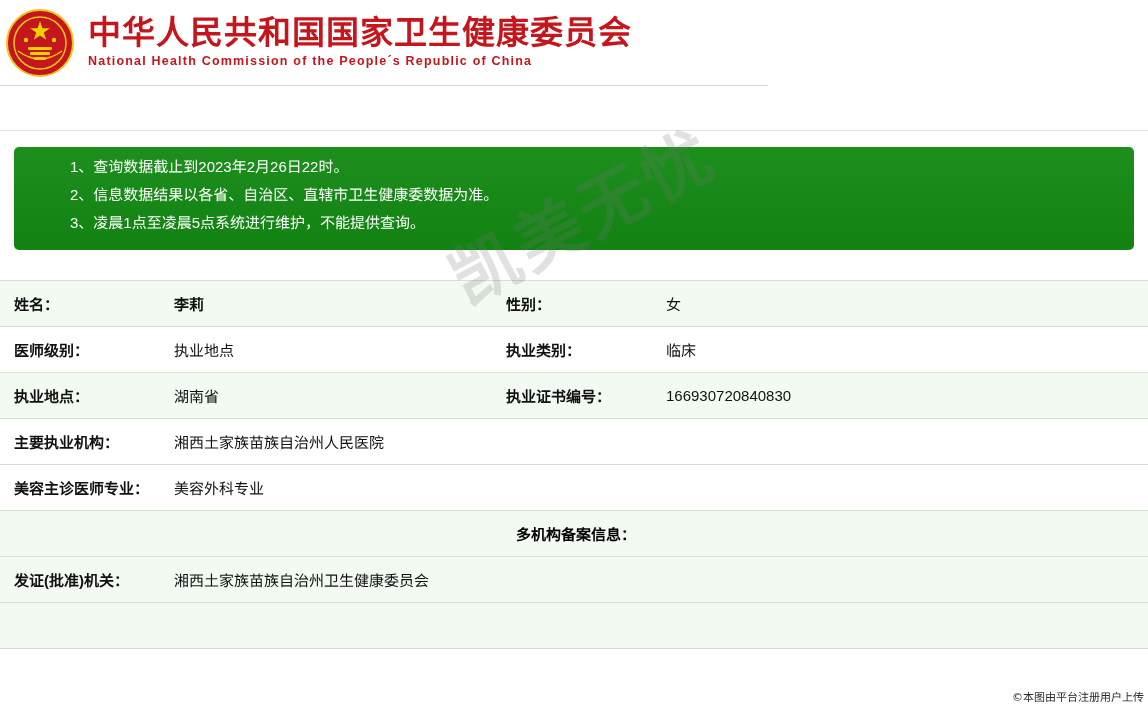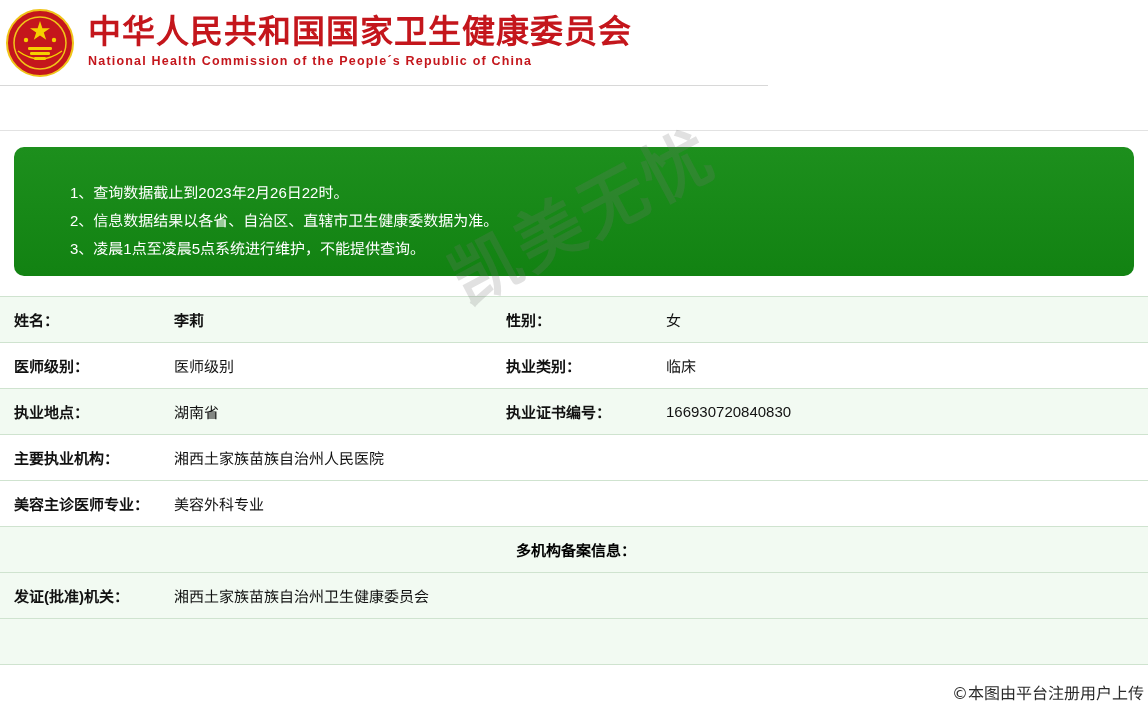--- a/index.html
+++ b/index.html
@@ -37,21 +37,21 @@
     position: relative;
   }
   .emblem svg { display: block; }
 
   .header-text {
     display: flex;
     flex-direction: column;
     justify-content: center;
   }
   .header-cn {
-    font-family: Liberation Serif, serif;
+    font-family: Liberation Sans, sans-serif;
     font-size: 33px;
     font-weight: bold;
     color: #c4161c;
     letter-spacing: 1px;
     line-height: 1.15;
     white-space: nowrap;
   }
   .header-en {
     font-family: "Liberation Sans", sans-serif;
     font-size: 12.5px;
@@ -71,34 +71,34 @@
 
   
   .notice-wrap {
     padding: 16px 14px 14px 14px;
     box-sizing: border-box;
   }
   .notice {
     background: #1a8a1a;
     background: linear-gradient(#1d8f1d, #128212);
     color: #ffffff;
-    border-radius: 10px;
-    padding: 32px 10px 14px 56px;
+    border-radius: 5px;
+    padding: 6px 10px 14px 56px;
     box-sizing: border-box;
     font-size: 15px;
     line-height: 1.85;
   }
   .notice div { white-space: nowrap; }
 
   
   table.info {
     width: 1148px;
     border-collapse: collapse;
     table-layout: fixed;
-    margin-top: 6px;
+    margin-top: 16px;
   }
   table.info td {
     border-top: 1px solid #cfe3cf;
     border-bottom: 1px solid #cfe3cf;
     height: 46px;
     padding: 0 10px 0 14px;
     box-sizing: border-box;
     vertical-align: middle;
     font-size: 15px;
     background: #f2faf2;
@@ -145,21 +145,21 @@
     transform: rotate(-28deg);
     transform-origin: left top;
     pointer-events: none;
     white-space: nowrap;
     letter-spacing: 4px;
   }
   .corner-mark {
     position: absolute;
     right: 2px;
     bottom: 2px;
-    font-size: 16px;
+    font-size: 11px;
     color: #2b2b2b;
     background: rgba(255,255,255,0.85);
     padding: 1px 2px;
     white-space: nowrap;
     font-family: "DejaVu Sans", sans-serif;
   }
 </style>
 </head>
 <body>
 
@@ -205,21 +205,21 @@
   </colgroup>
   <tbody>
     <tr>
       <td class="label">姓名：</td>
       <td class="value bold">李莉</td>
       <td class="label">性别：</td>
       <td class="value">女</td>
     </tr>
     <tr class="alt">
       <td class="label">医师级别：</td>
-      <td class="value">医师级别</td>
+      <td class="value">执业地点</td>
       <td class="label">执业类别：</td>
       <td class="value">临床</td>
     </tr>
     <tr>
       <td class="label">执业地点：</td>
       <td class="value">湖南省</td>
       <td class="label">执业证书编号：</td>
       <td class="value">166930720840830</td>
     </tr>
     <tr class="alt">

